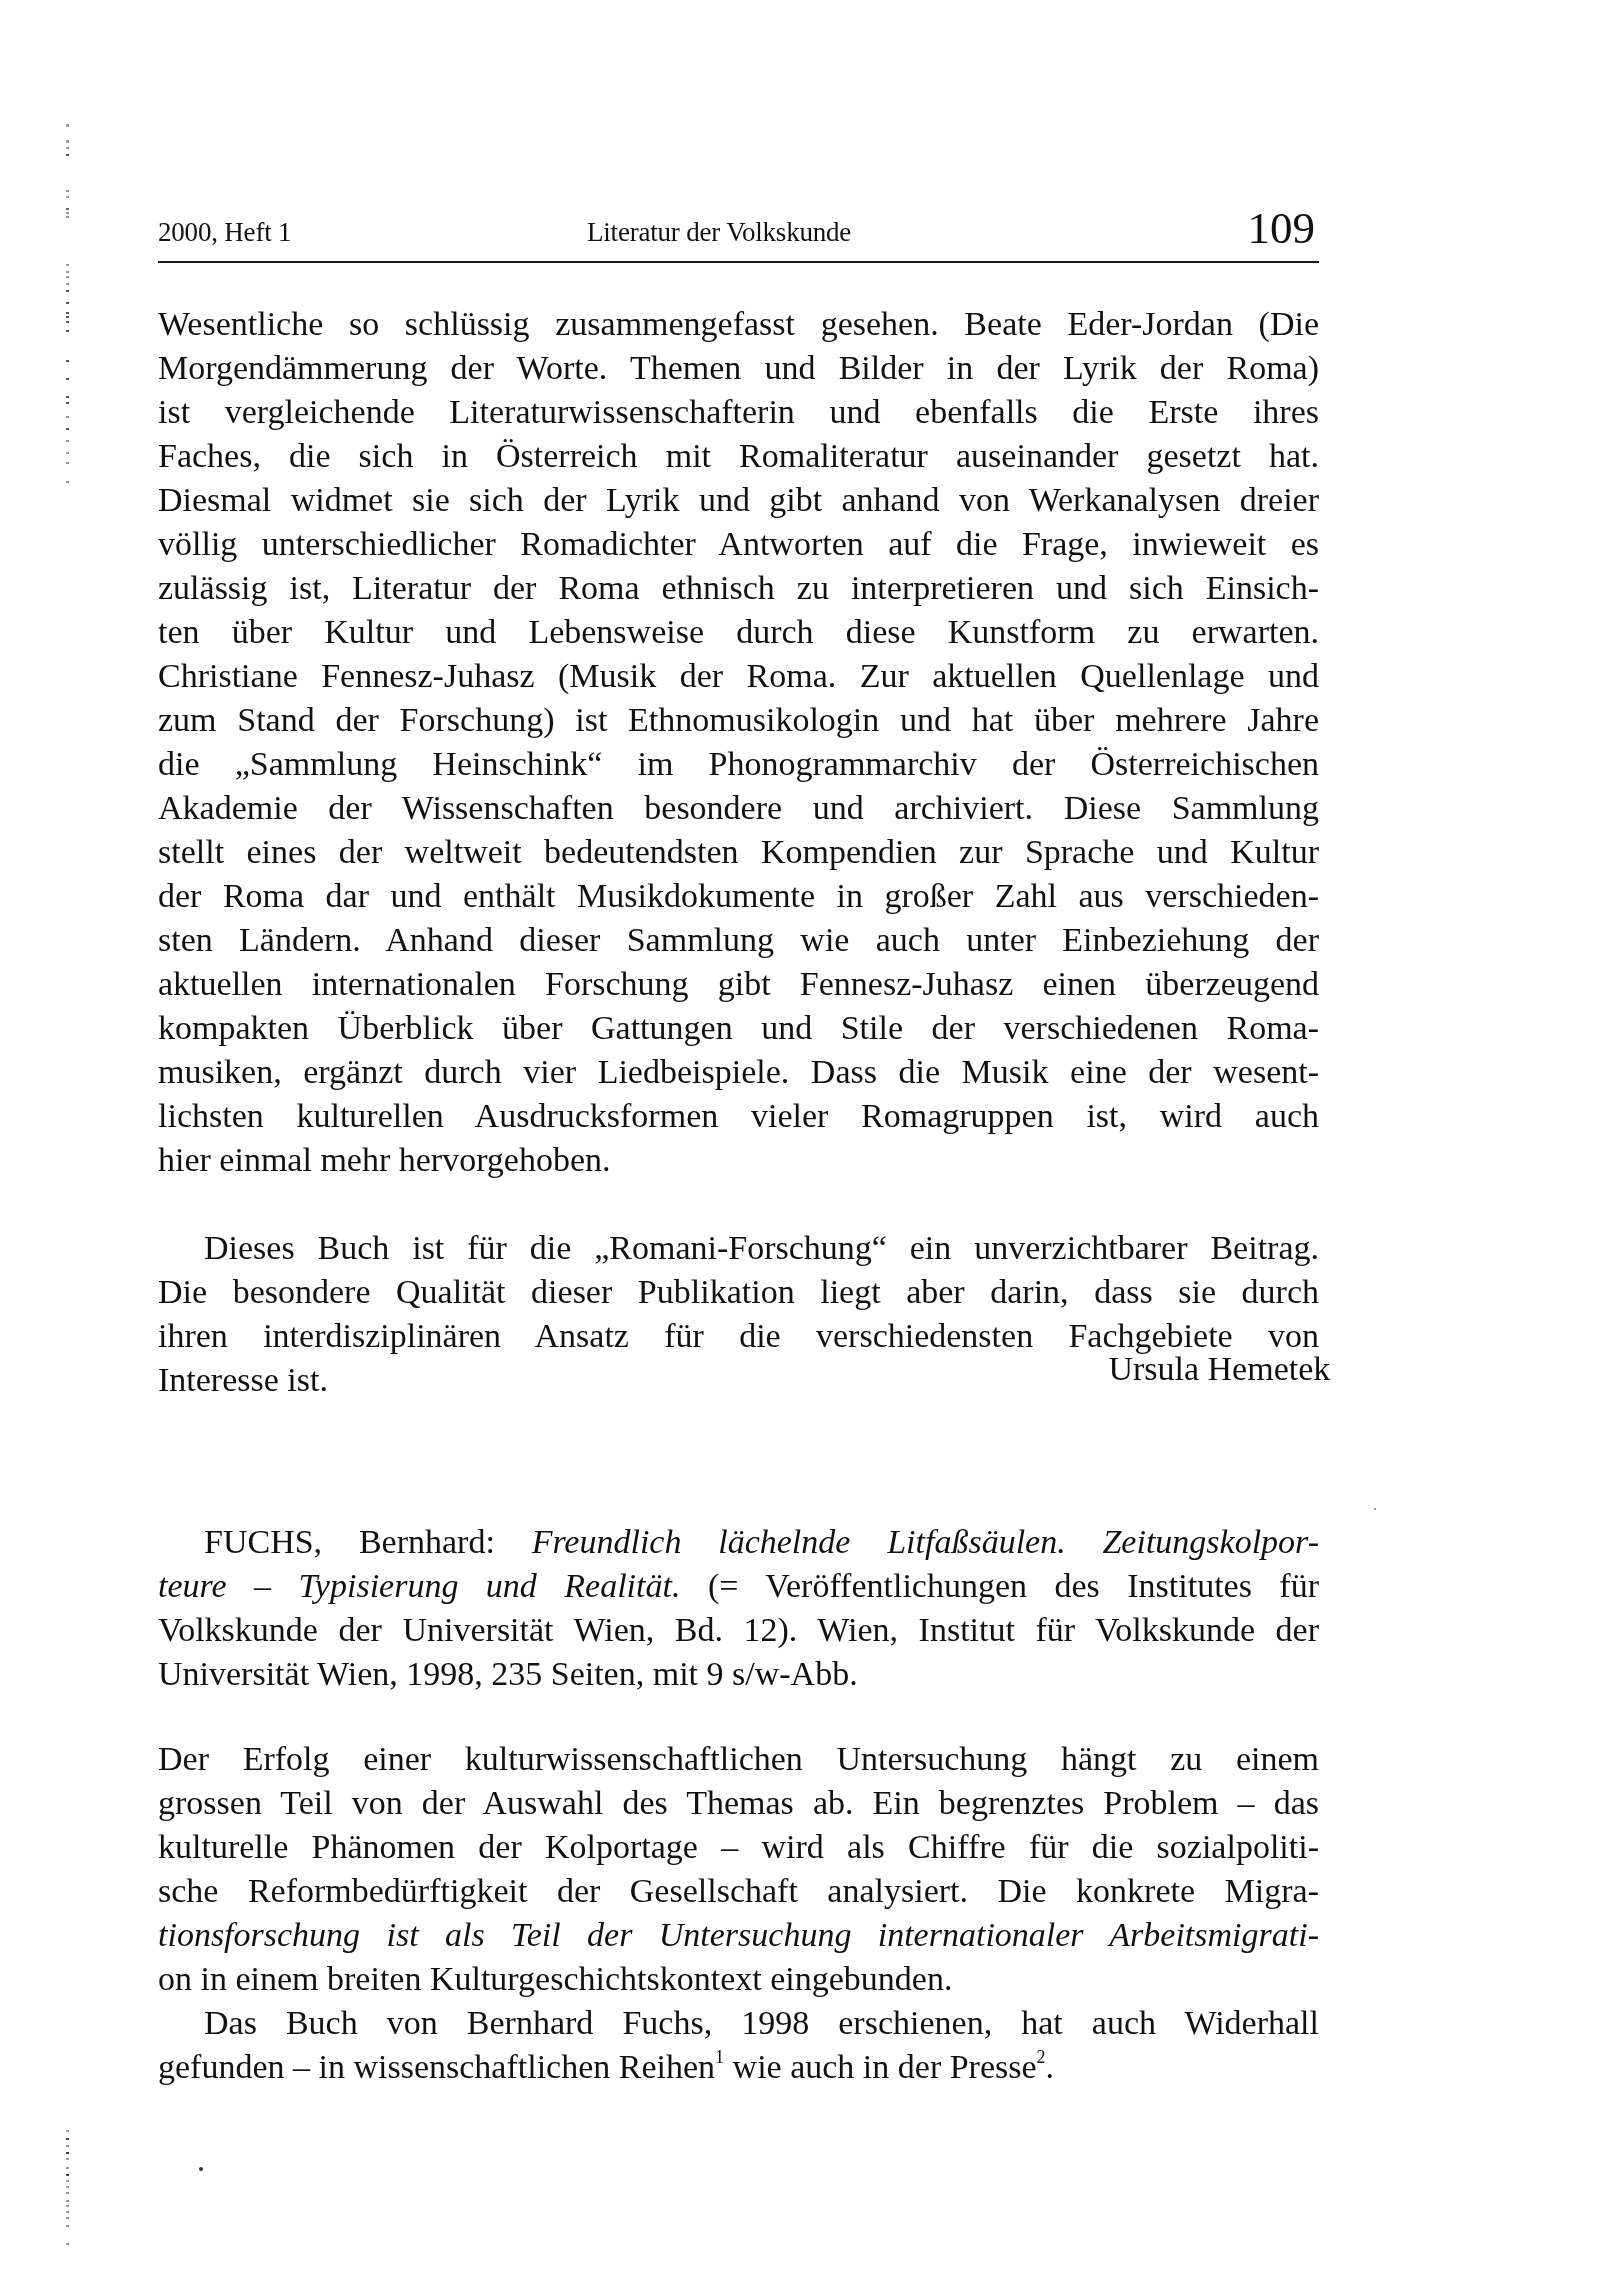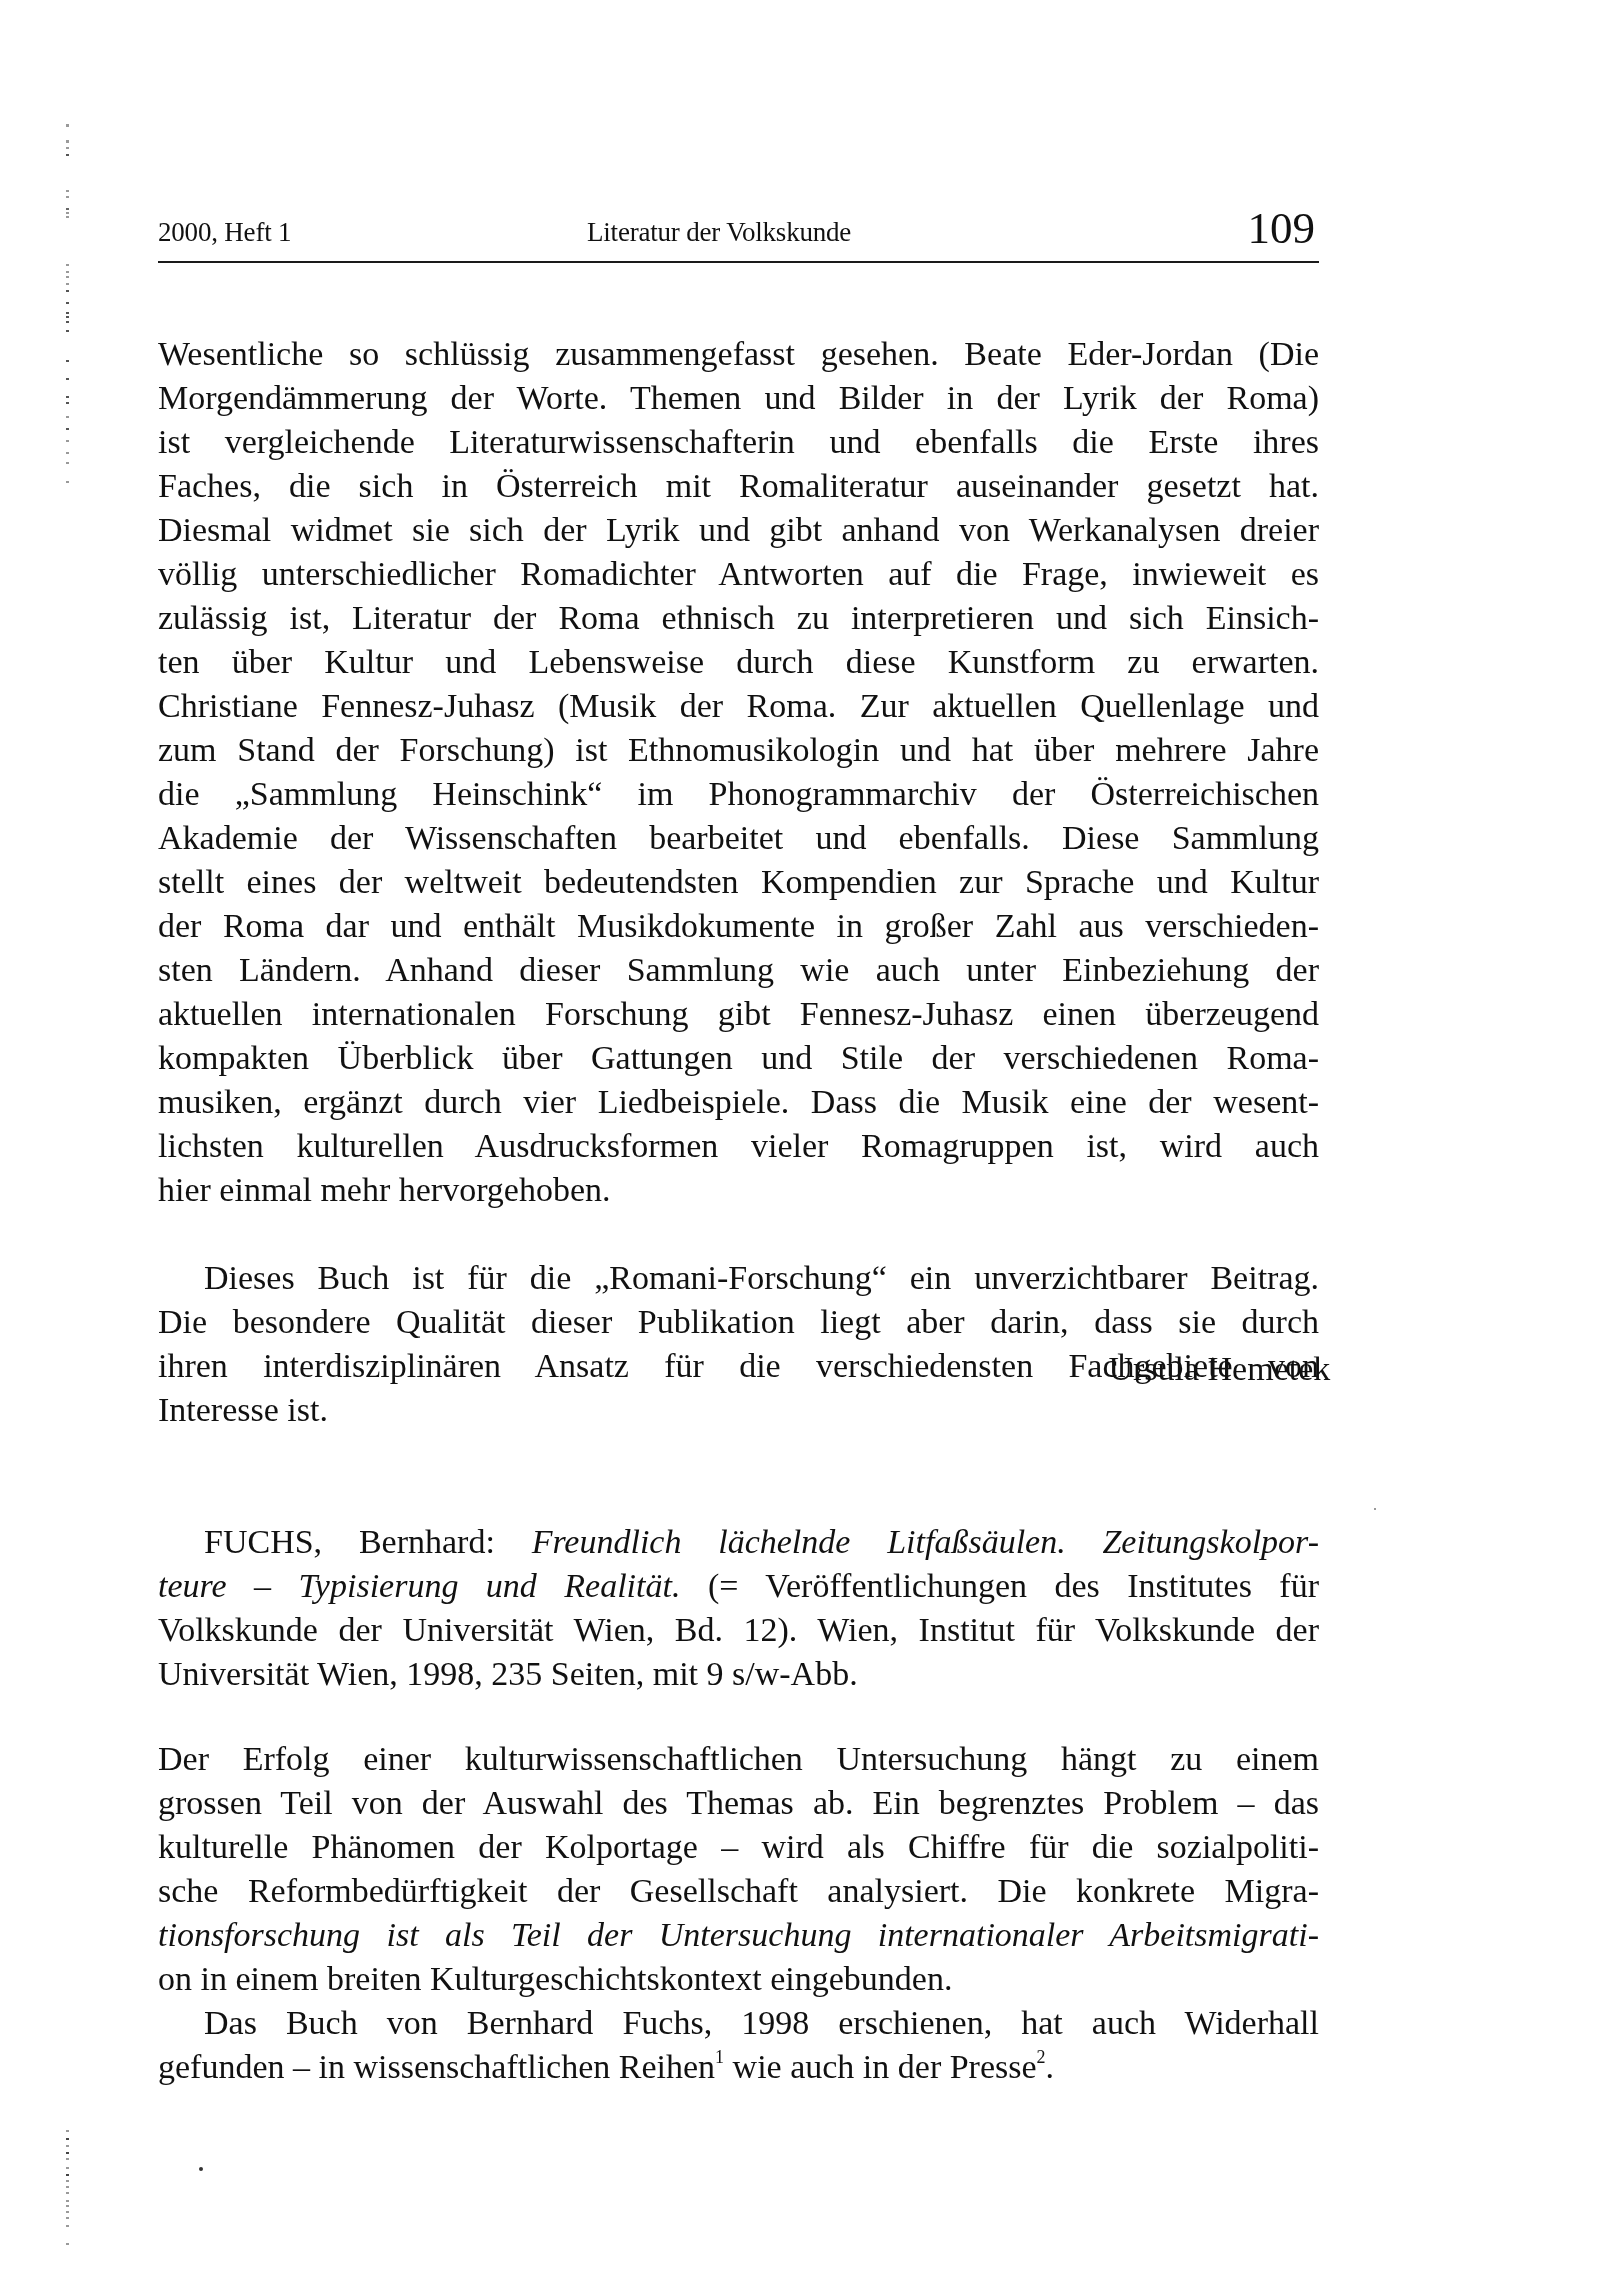--- a/index.html
+++ b/index.html
@@ -195,32 +195,32 @@
 
   <div class="running-header">
     <span class="rh-left">2000, Heft 1</span>
     <span class="rh-center">Literatur der Volkskunde</span>
     <span class="rh-right">109</span>
   </div>
   <div class="header-rule"></div>
 
   <div class="block1 body-text">
     <div>
-      <span class="line" style="word-spacing: 0px; margin-top: 30px;">Wesentliche so schlüssig zusammengefasst gesehen. Beate Eder-Jordan (Die</span>
+      <span class="line" style="word-spacing: 0px;">Wesentliche so schlüssig zusammengefasst gesehen. Beate Eder-Jordan (Die</span>
       <span class="line" style="word-spacing: 0px;">Morgendämmerung der Worte. Themen und Bilder in der Lyrik der Roma)</span>
       <span class="line" style="word-spacing: 0px;">ist vergleichende Literaturwissenschafterin und ebenfalls die Erste ihres</span>
       <span class="line" style="word-spacing: 0px;">Faches, die sich in Österreich mit Romaliteratur auseinander gesetzt hat.</span>
       <span class="line" style="word-spacing: 0px;">Diesmal widmet sie sich der Lyrik und gibt anhand von Werkanalysen dreier</span>
       <span class="line" style="word-spacing: 0px;">völlig unterschiedlicher Romadichter Antworten auf die Frage, inwieweit es</span>
       <span class="line" style="word-spacing: 0px;">zulässig ist, Literatur der Roma ethnisch zu interpretieren und sich Einsich-</span>
       <span class="line" style="word-spacing: 0px;">ten über Kultur und Lebensweise durch diese Kunstform zu erwarten.</span>
       <span class="line" style="word-spacing: 0px;">Christiane Fennesz-Juhasz (Musik der Roma. Zur aktuellen Quellenlage und</span>
       <span class="line" style="word-spacing: 0px;">zum Stand der Forschung) ist Ethnomusikologin und hat über mehrere Jahre</span>
       <span class="line" style="word-spacing: 0px;">die „Sammlung Heinschink“ im Phonogrammarchiv der Österreichischen</span>
-      <span class="line" style="word-spacing: 0px;">Akademie der Wissenschaften bearbeitet und ebenfalls. Diese Sammlung</span>
+      <span class="line" style="word-spacing: 0px;">Akademie der Wissenschaften besondere und archiviert. Diese Sammlung</span>
       <span class="line" style="word-spacing: 0px;">stellt eines der weltweit bedeutendsten Kompendien zur Sprache und Kultur</span>
       <span class="line" style="word-spacing: 0px;">der Roma dar und enthält Musikdokumente in großer Zahl aus verschieden-</span>
       <span class="line" style="word-spacing: 0px;">sten Ländern. Anhand dieser Sammlung wie auch unter Einbeziehung der</span>
       <span class="line" style="word-spacing: 0px;">aktuellen internationalen Forschung gibt Fennesz-Juhasz einen überzeugend</span>
       <span class="line" style="word-spacing: 0px;">kompakten Überblick über Gattungen und Stile der verschiedenen Roma-</span>
       <span class="line" style="word-spacing: 0px;">musiken, ergänzt durch vier Liedbeispiele. Dass die Musik eine der wesent-</span>
       <span class="line" style="word-spacing: 0px;">lichsten kulturellen Ausdrucksformen vieler Romagruppen ist, wird auch</span>
       <span class="line last">hier einmal mehr hervorgehoben.</span>
     </div>
     <div>

